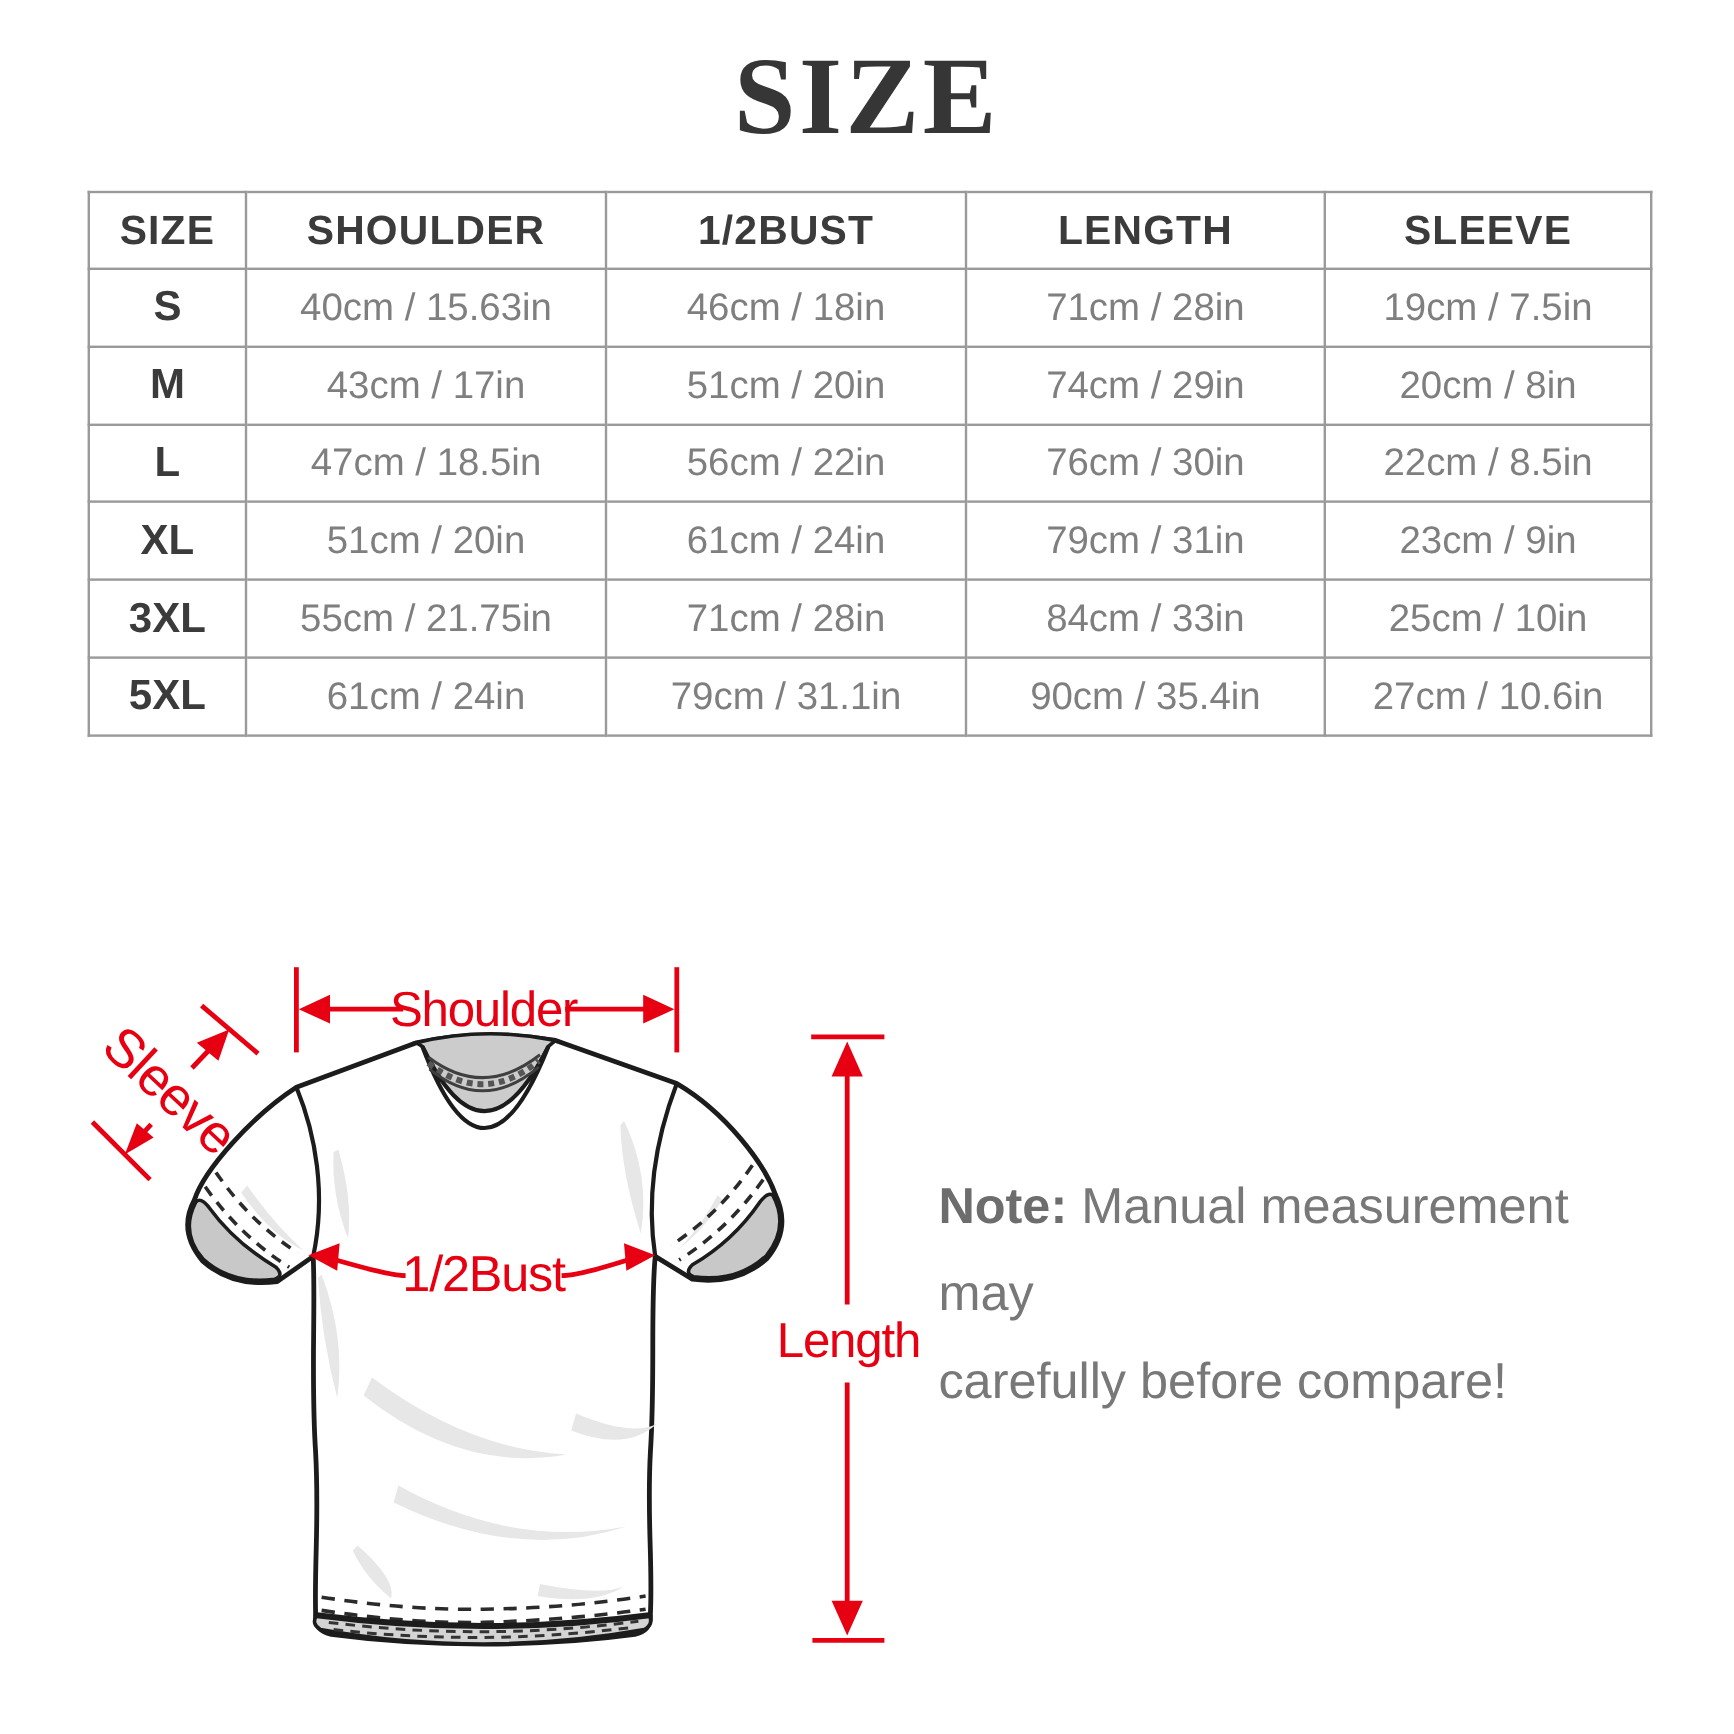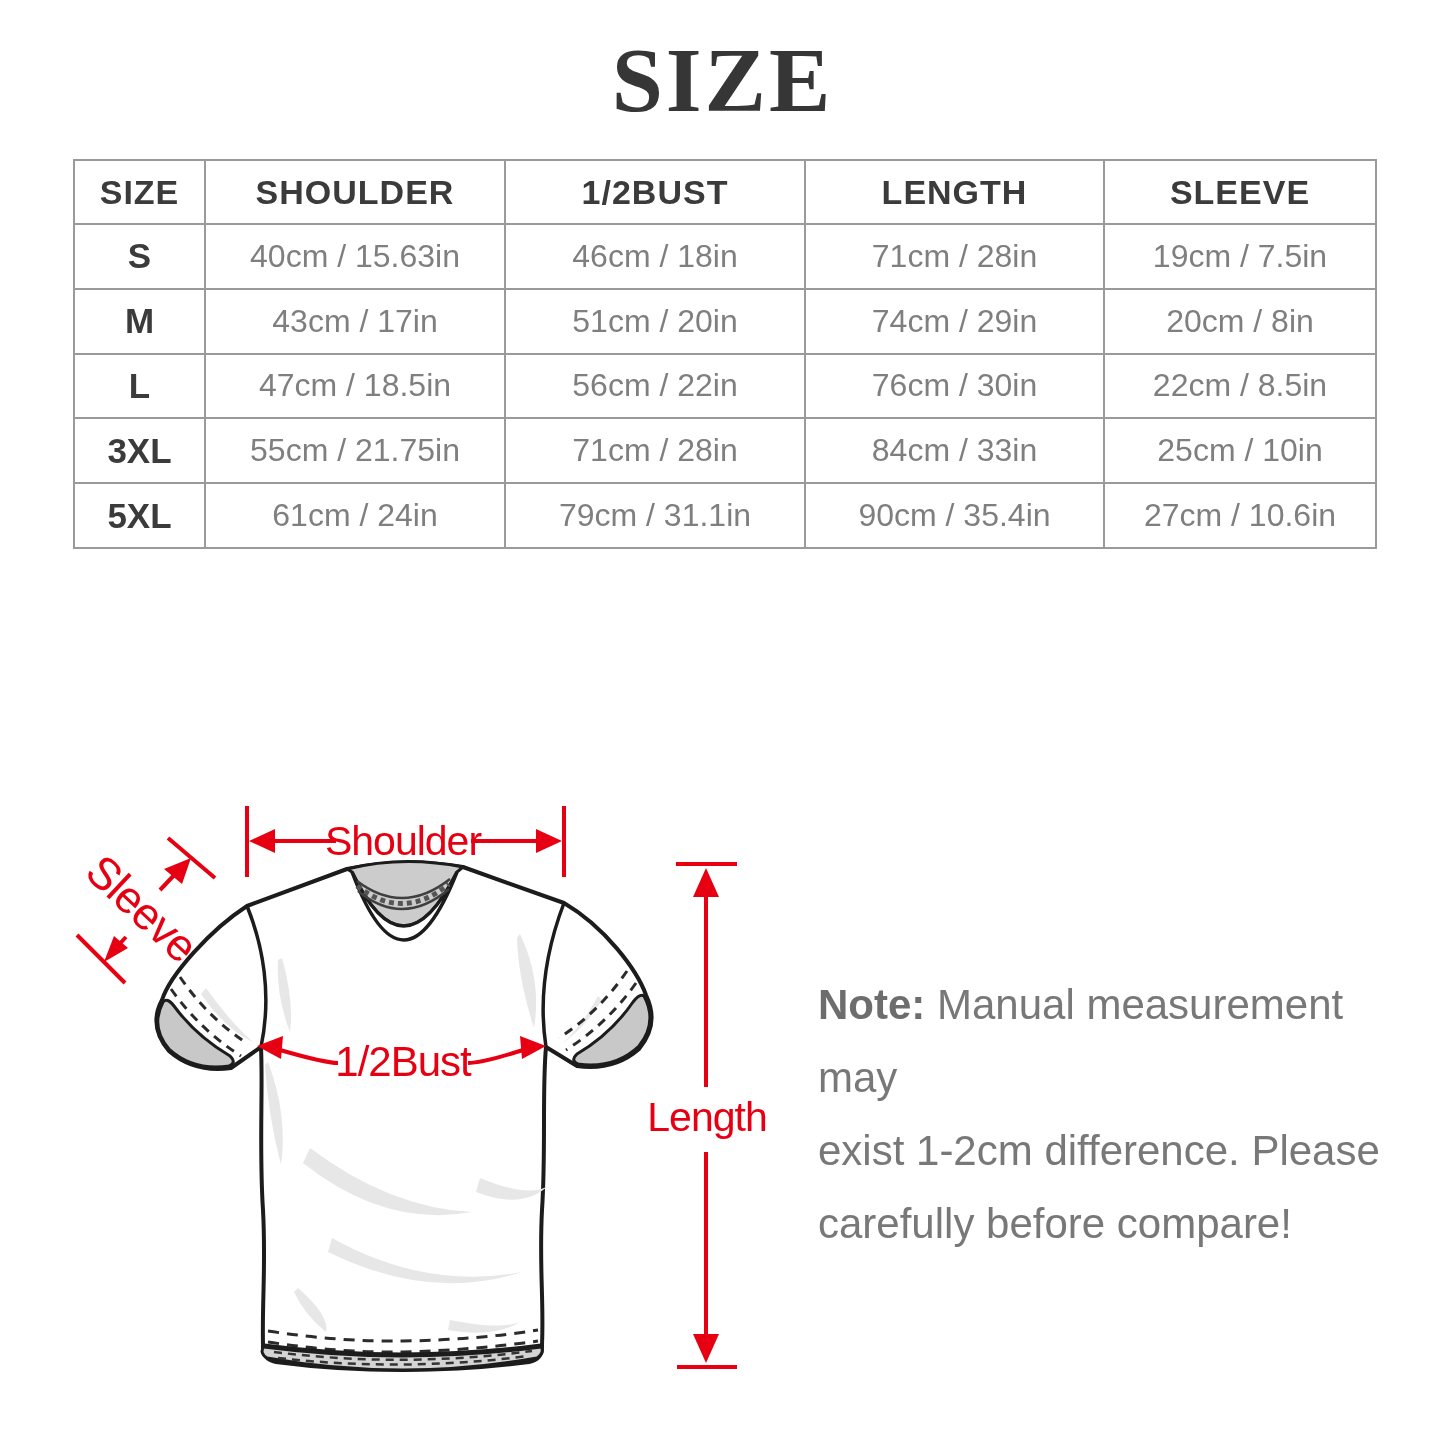--- a/index.html
+++ b/index.html
@@ -26,21 +26,21 @@
     height:62px;font-size:34px;font-weight:700;color:#3b3b3b;letter-spacing:1px;
   }
   table.size-table td{height:62.8px;}
   td.c-size{font-size:35px;font-weight:700;color:#3b3b3b;}
   td.c-val{font-size:32px;color:#7f7f7f;border-radius:25px;}
   
   svg.diagram{position:absolute;left:0;top:780px;}
   .red-label{fill:#e60012;letter-spacing:-1px;}
   
   .note{
-    position:absolute;left:818px;top:968px;width:575px;
+    position:absolute;left:782px;top:968px;width:575px;
     font-size:42px;line-height:73px;color:#787878;
   }
   .note-label{font-weight:700;color:#6d6d6d;}
 </style>
 </head>
 <body>
 
 <h1 class="page-title">SIZE</h1>
 
 <table class="size-table">
@@ -74,20 +74,27 @@
       <td class="c-val">51cm / 20in</td>
       <td class="c-val">74cm / 29in</td>
       <td class="c-val">20cm / 8in</td>
     </tr>
     <tr>
       <td class="c-size">L</td>
       <td class="c-val">47cm / 18.5in</td>
       <td class="c-val">56cm / 22in</td>
       <td class="c-val">76cm / 30in</td>
       <td class="c-val">22cm / 8.5in</td>
+    </tr>
+    <tr>
+      <td class="c-size">XL</td>
+      <td class="c-val">51cm / 20in</td>
+      <td class="c-val">61cm / 24in</td>
+      <td class="c-val">79cm / 31in</td>
+      <td class="c-val">23cm / 9in</td>
     </tr>
     <tr>
       <td class="c-size">3XL</td>
       <td class="c-val">55cm / 21.75in</td>
       <td class="c-val">71cm / 28in</td>
       <td class="c-val">84cm / 33in</td>
       <td class="c-val">25cm / 10in</td>
     </tr>
     <tr>
       <td class="c-size">5XL</td>
@@ -201,15 +208,14 @@
       <line x1="677" y1="1367" x2="737" y2="1367"></line>
     </g>
   </g>
 </svg>
 
 <div class="note">
   <div class="note-line">
     <span class="note-label">Note:</span>
     <span>Manual measurement may</span>
   </div>
-  <div class="note-line">exist 1-2cm difference. Please</div>
   <div class="note-line">carefully before compare!</div>
 </div>
 
 </body></html>

